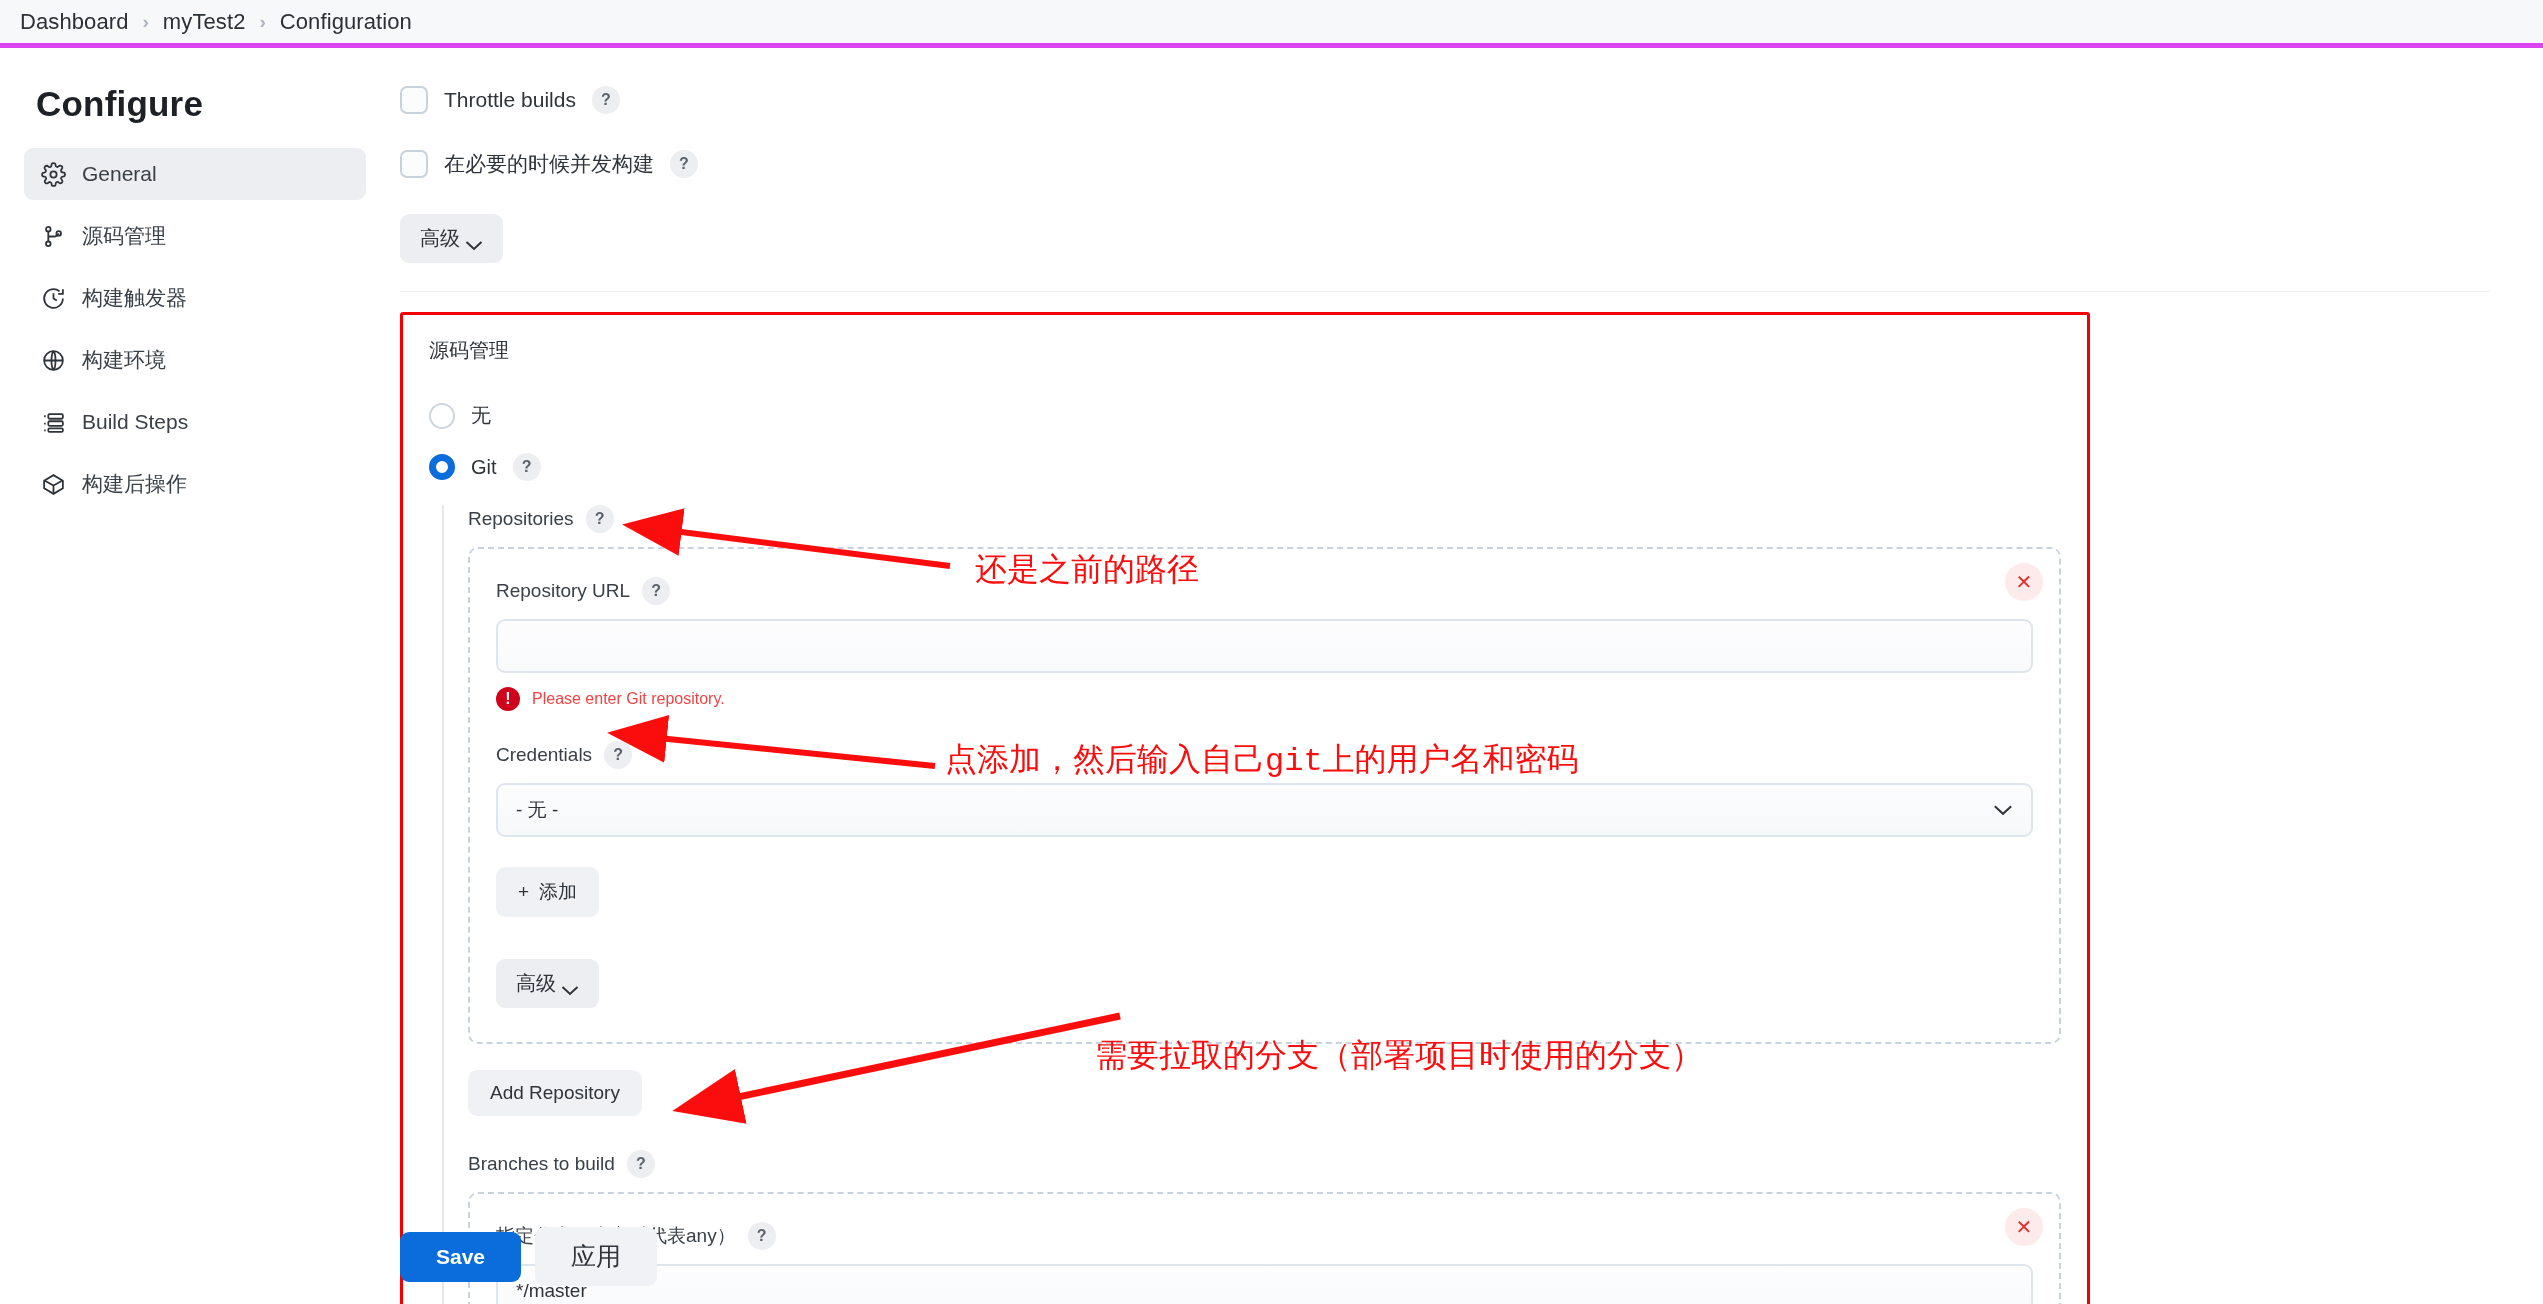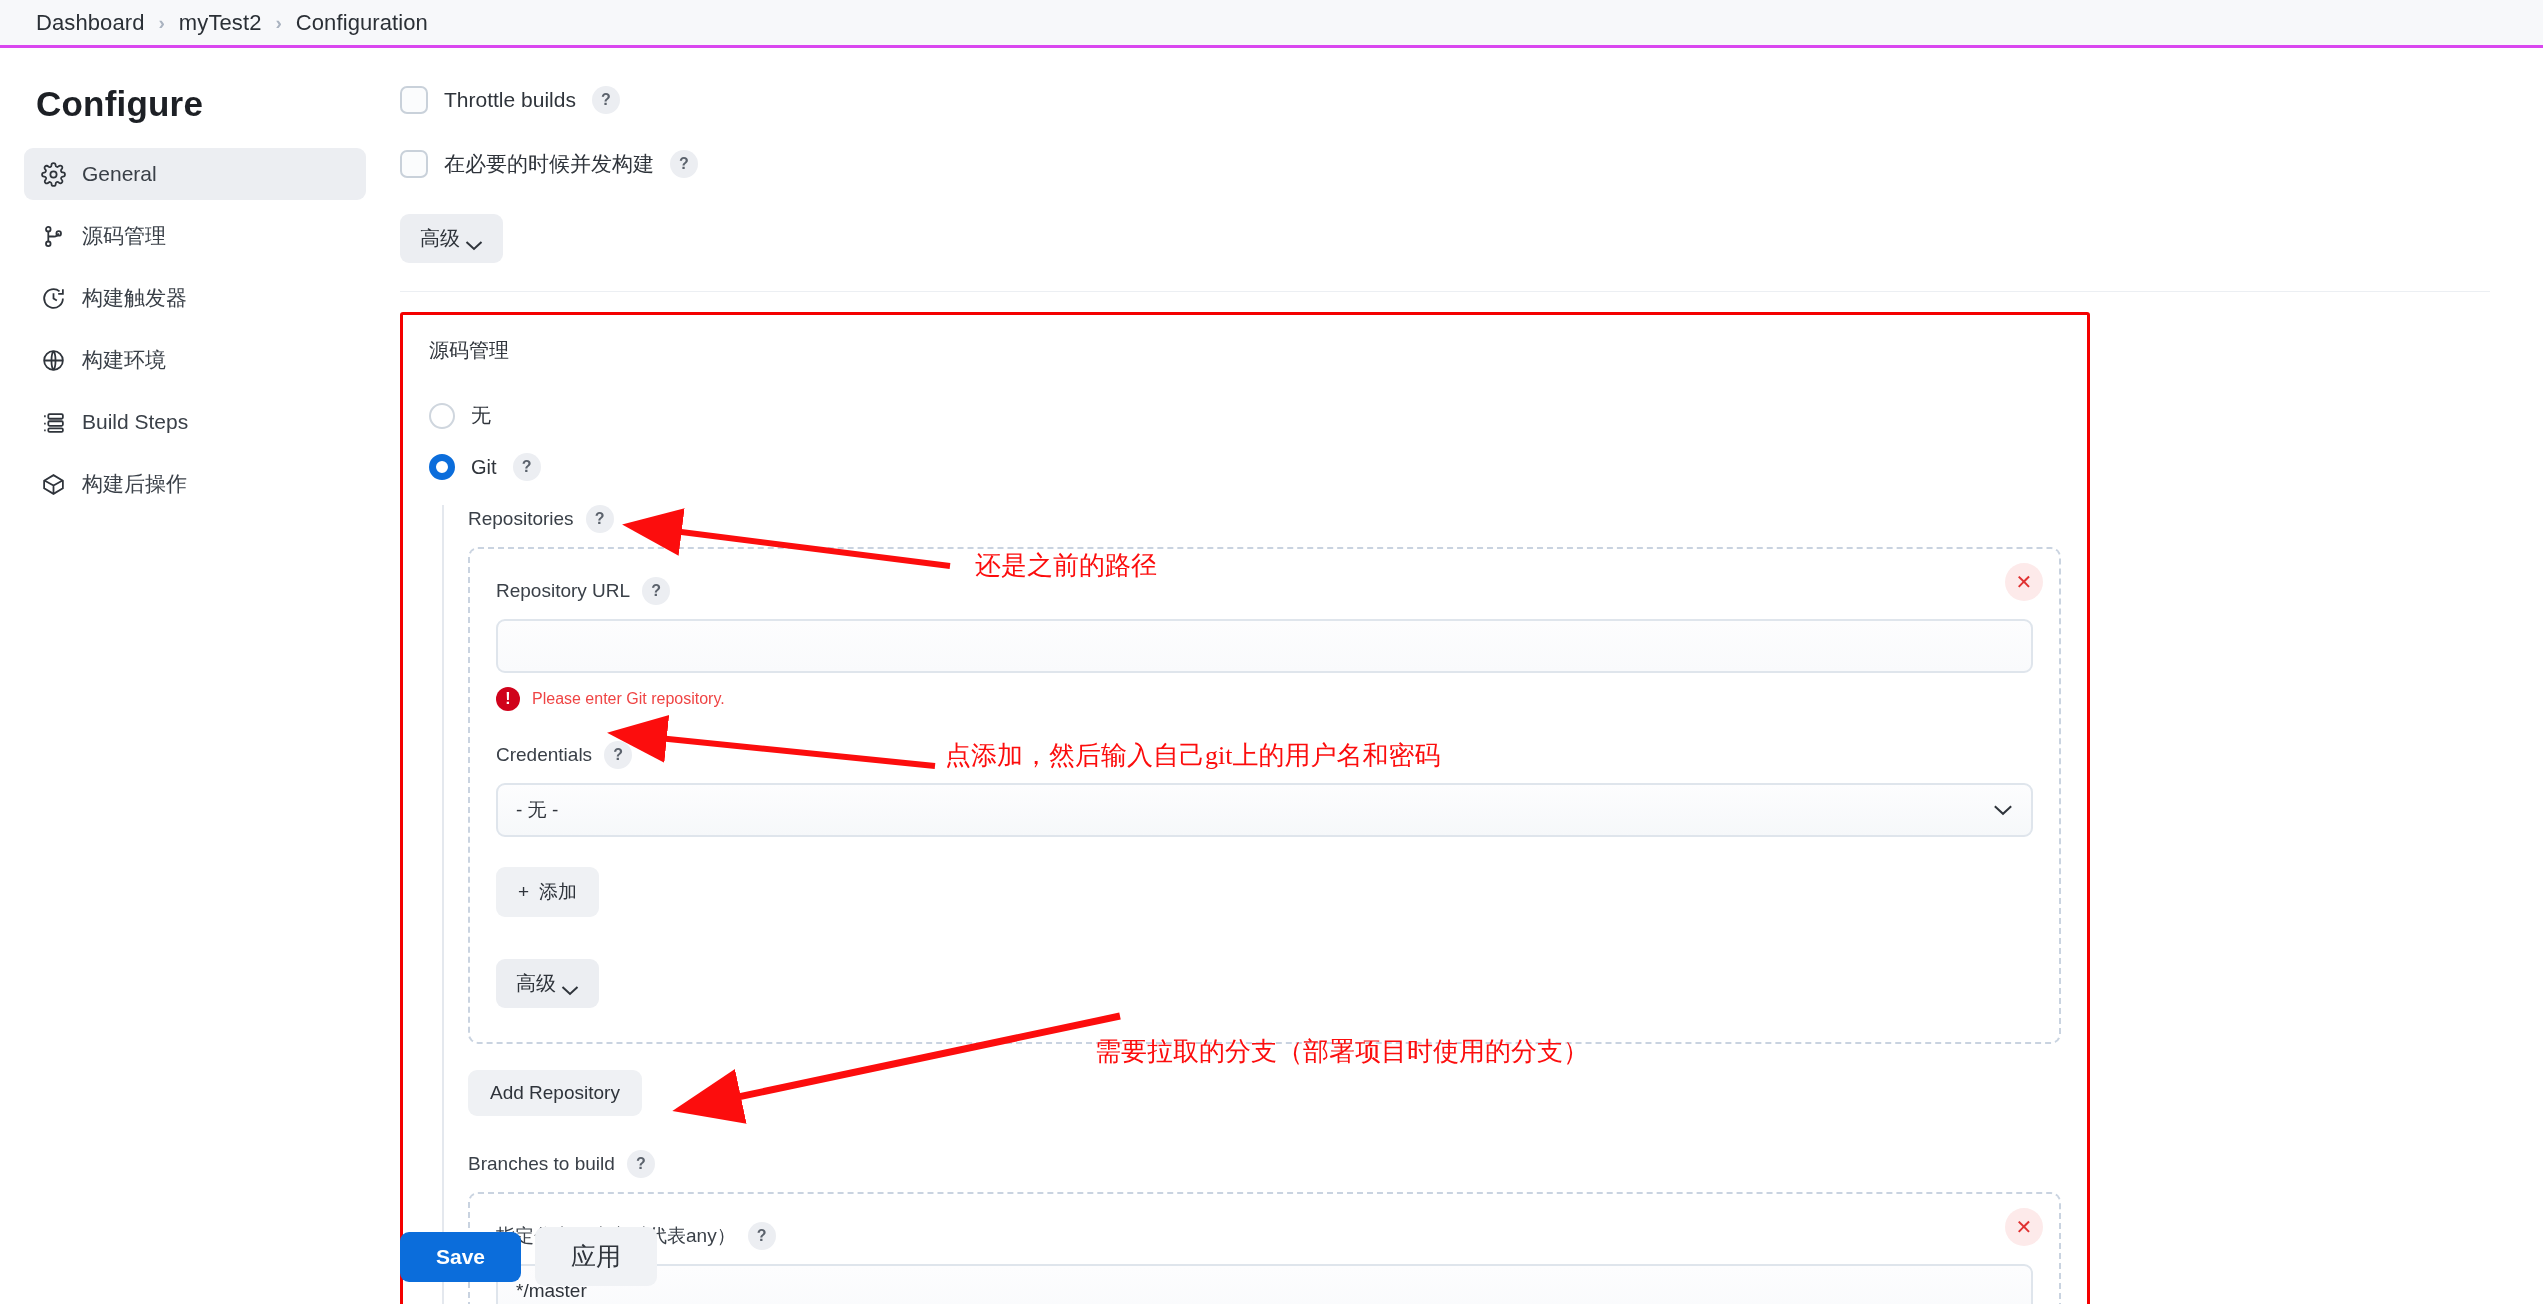--- a/index.html
+++ b/index.html
@@ -8,24 +8,24 @@
     width: 2543px; height: 1304px;
     background: #ffffff;
     font-family: "Liberation Sans", "DejaVu Sans", sans-serif;
     overflow: hidden;
   }
 
   
   .breadcrumb-bar {
     height: 48px;
     background: #f7f8fa;
-    border-bottom: 3px solid #d946ef;
-    display: flex;
-    align-items: center;
-    padding-left: 36px;
+    border-bottom: 5px solid #d946ef;
+    display: flex;
+    align-items: center;
+    padding-left: 20px;
     gap: 14px;
   }
   .crumb {
     font-size: 22px;
     color: #2b3036;
     letter-spacing: .1px;
   }
   .crumb-sep {
     font-size: 19px;
     color: #aab3c0;
@@ -267,23 +267,23 @@
     font-family: inherit;
     display: inline-flex;
     align-items: center;
     gap: 10px;
   }
 
   
   .anno {
     position: absolute;
     color: #fc0d0d;
-    font-size: 26px;
+    font-size: 32px;
     white-space: nowrap;
-    font-family: Liberation Serif, serif;
+    font-family: Liberation Mono, monospace;
   }
   .arrow-svg { position: absolute; overflow: visible; }
 
   
   .actions {
     position: absolute;
     left: 10px;
     bottom: 18px;
     display: flex;
     gap: 14px;

